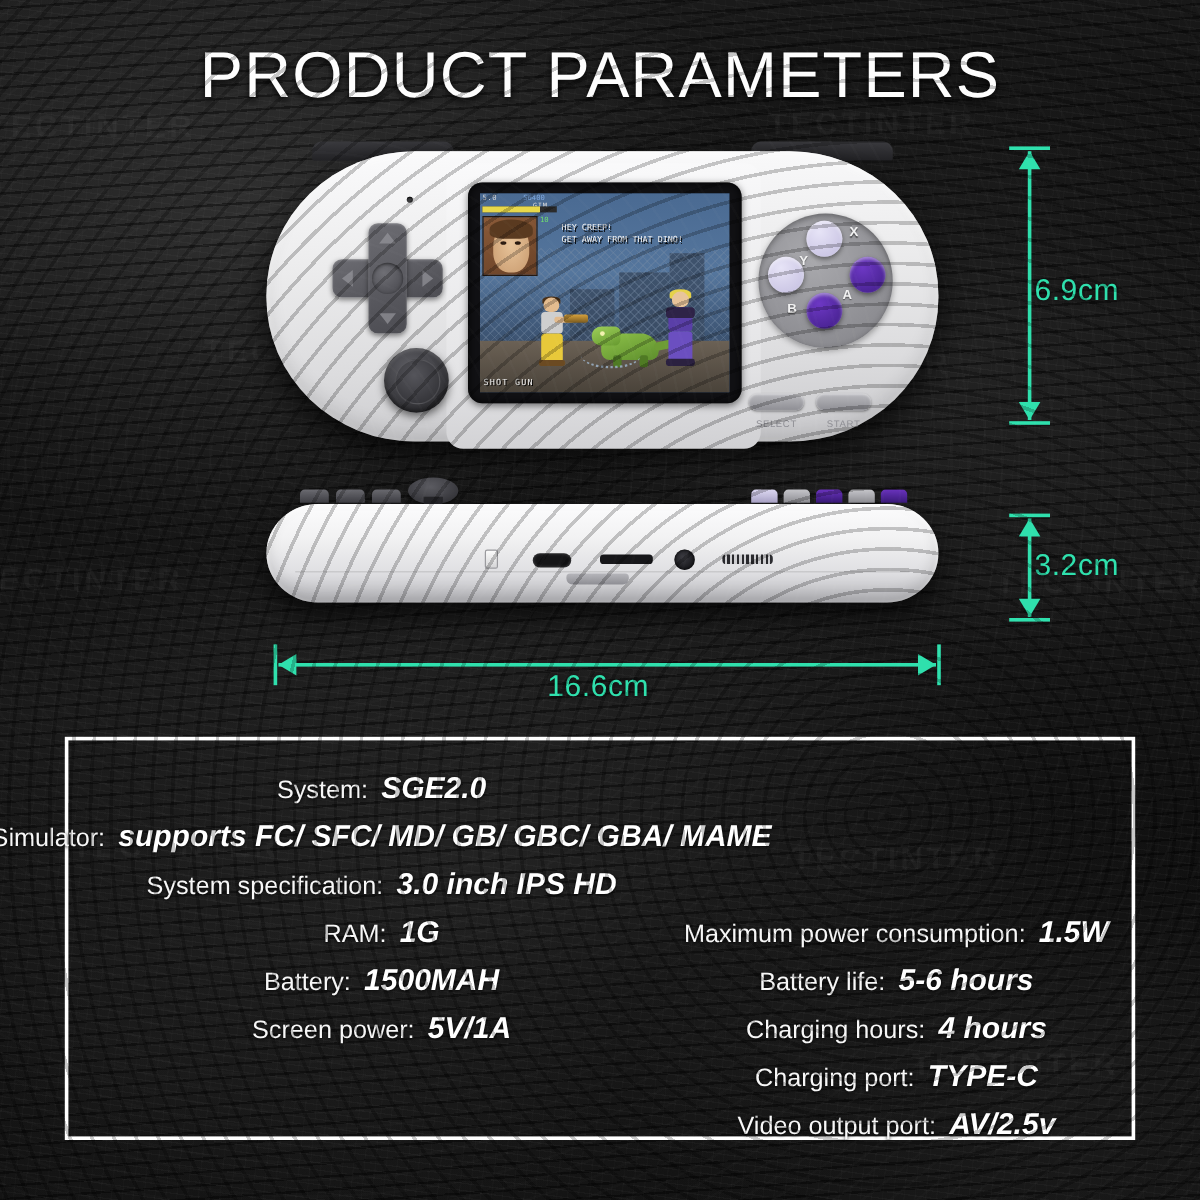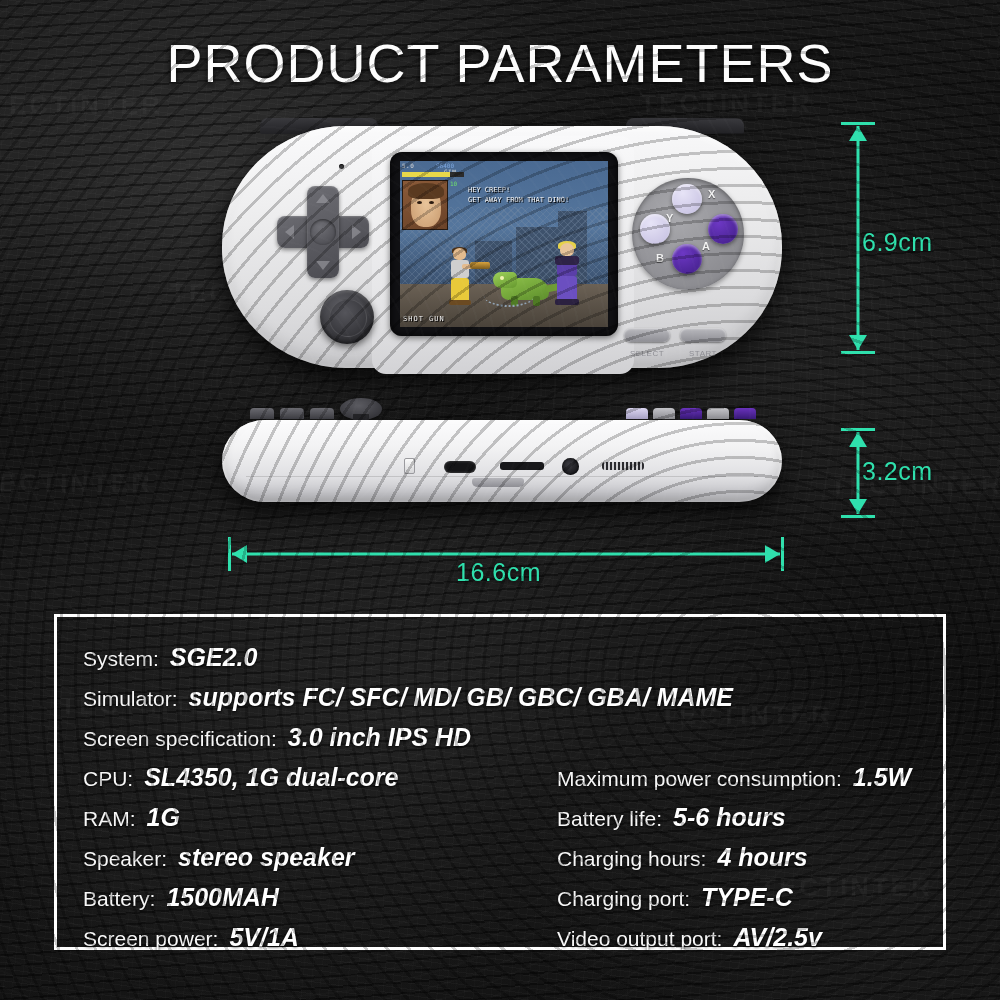--- a/index.html
+++ b/index.html
@@ -281,21 +281,21 @@
   
   #spec-panel {
     position:absolute; left:54px; top:614px; width:892px; height:336px;
     border:3px solid #ffffff;
     padding:26px 0 0 0;
   }
   .spec-grid { position:relative; width:100%; height:100%; }
   .spec-col { position:absolute; top:0; }
   .spec-col.left  { left:26px;  width:470px; }
   .spec-col.right { left:500px; width:380px; }
-  .spec-row { display:flex; align-items:baseline; height:40px; white-space:nowrap; }
+  .spec-row { display:flex; align-items:baseline; height:40px; white-space:nowrap;justify-content:center; }
   .spec-k { font-size:21px; color:#f7f7f7; font-weight:400; text-shadow:0 1px 3px rgba(0,0,0,.9); }
   .spec-v { font-size:25px; color:#ffffff; font-style:italic; font-weight:700;
             margin-left:11px; text-shadow:0 1px 3px rgba(0,0,0,.9); }
 </style>
 </head>
 <body>
 
 <div id="stage">
 
   <div class="wm" style="left:-10px;  top:90px;">TECTINTER</div>
@@ -475,36 +475,28 @@
       <div class="spec-col left">
         <div class="spec-row">
           <span class="spec-k">System:</span>
           <span class="spec-v">SGE2.0</span>
         </div>
         <div class="spec-row">
           <span class="spec-k">Simulator:</span>
           <span class="spec-v">supports FC/ SFC/ MD/ GB/ GBC/ GBA/ MAME</span>
         </div>
         <div class="spec-row">
-          <span class="spec-k">Screen specification:</span>
+          <span class="spec-k">System specification:</span>
           <span class="spec-v">3.0 inch IPS HD</span>
-        </div>
-        <div class="spec-row">
-          <span class="spec-k">CPU:</span>
-          <span class="spec-v">SL4350, 1G dual-core</span>
         </div>
         <div class="spec-row">
           <span class="spec-k">RAM:</span>
           <span class="spec-v">1G</span>
         </div>
         <div class="spec-row">
-          <span class="spec-k">Speaker:</span>
-          <span class="spec-v">stereo speaker</span>
-        </div>
-        <div class="spec-row">
           <span class="spec-k">Battery:</span>
           <span class="spec-v">1500MAH</span>
         </div>
         <div class="spec-row">
           <span class="spec-k">Screen power:</span>
           <span class="spec-v">5V/1A</span>
         </div>
       </div>
 
       <div class="spec-col right" style="top:120px;">

